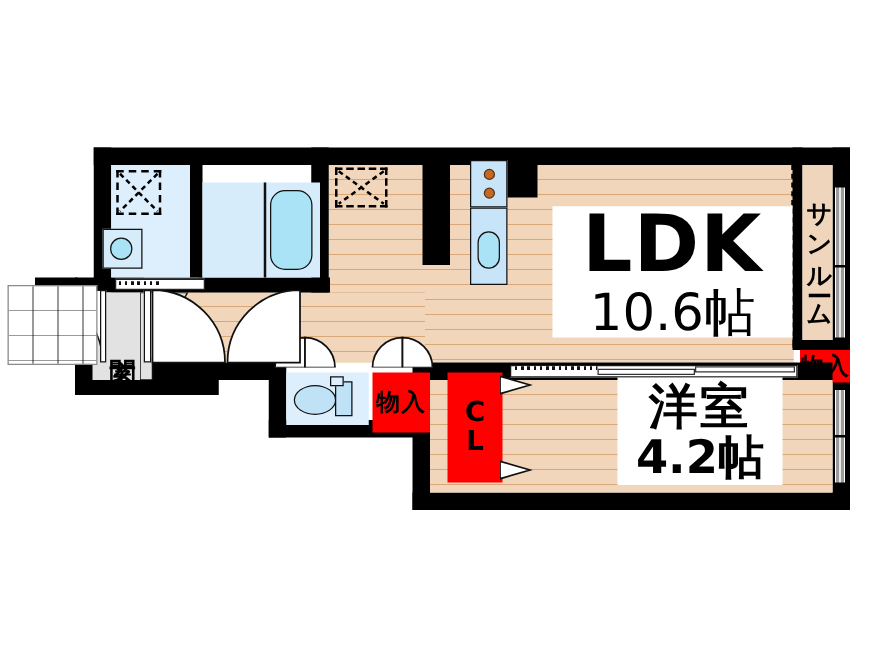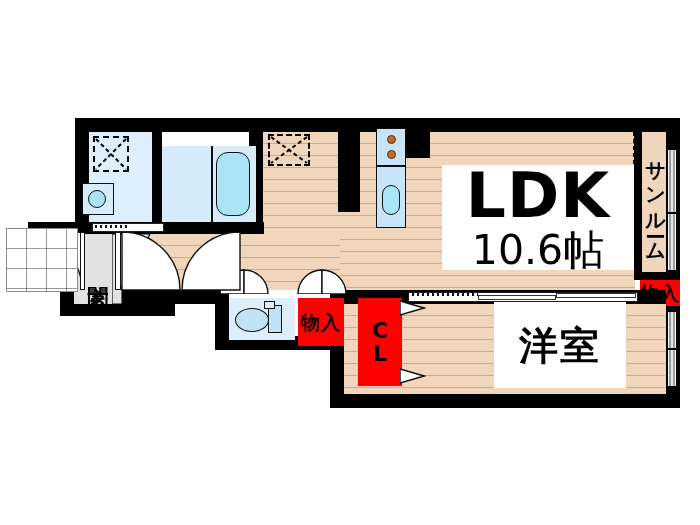--- a/index.html
+++ b/index.html
@@ -146,20 +146,21 @@
 
   <svg class="abs" style="left:400px;top:300px;" width="26" height="16">
     <polygon points="0,1 24,8 0,15" fill="#ffffff" stroke="#111" stroke-width="1.4"></polygon>
   </svg>
   <svg class="abs" style="left:400px;top:368px;" width="26" height="16">
     <polygon points="0,1 24,8 0,15" fill="#ffffff" stroke="#111" stroke-width="1.4"></polygon>
   </svg>
 
   <div class="lbl lbl-box" style="left:494px;top:302px;width:132px;height:86px;">
     <span class="ys-l1">洋室</span>
+    <span class="ys-l2">4.2帖</span>
   </div>
 
   <div class="abs red" style="left:298px;top:298px;width:46px;height:48px;"></div>
   <div class="lbl monoire" style="left:298px;top:298px;width:46px;height:48px;
               display:flex;align-items:center;justify-content:center;">物入</div>
 
   <svg class="abs" style="left:296px;top:268px;" width="52" height="26">
     <path d="M2,26 A24,24 0 0 1 26,2 L26,26 Z" fill="#fff" stroke="#111" stroke-width="1.4"></path>
     <path d="M50,26 A24,24 0 0 0 26,2 L26,26 Z" fill="#fff" stroke="#111" stroke-width="1.4"></path>
   </svg>

